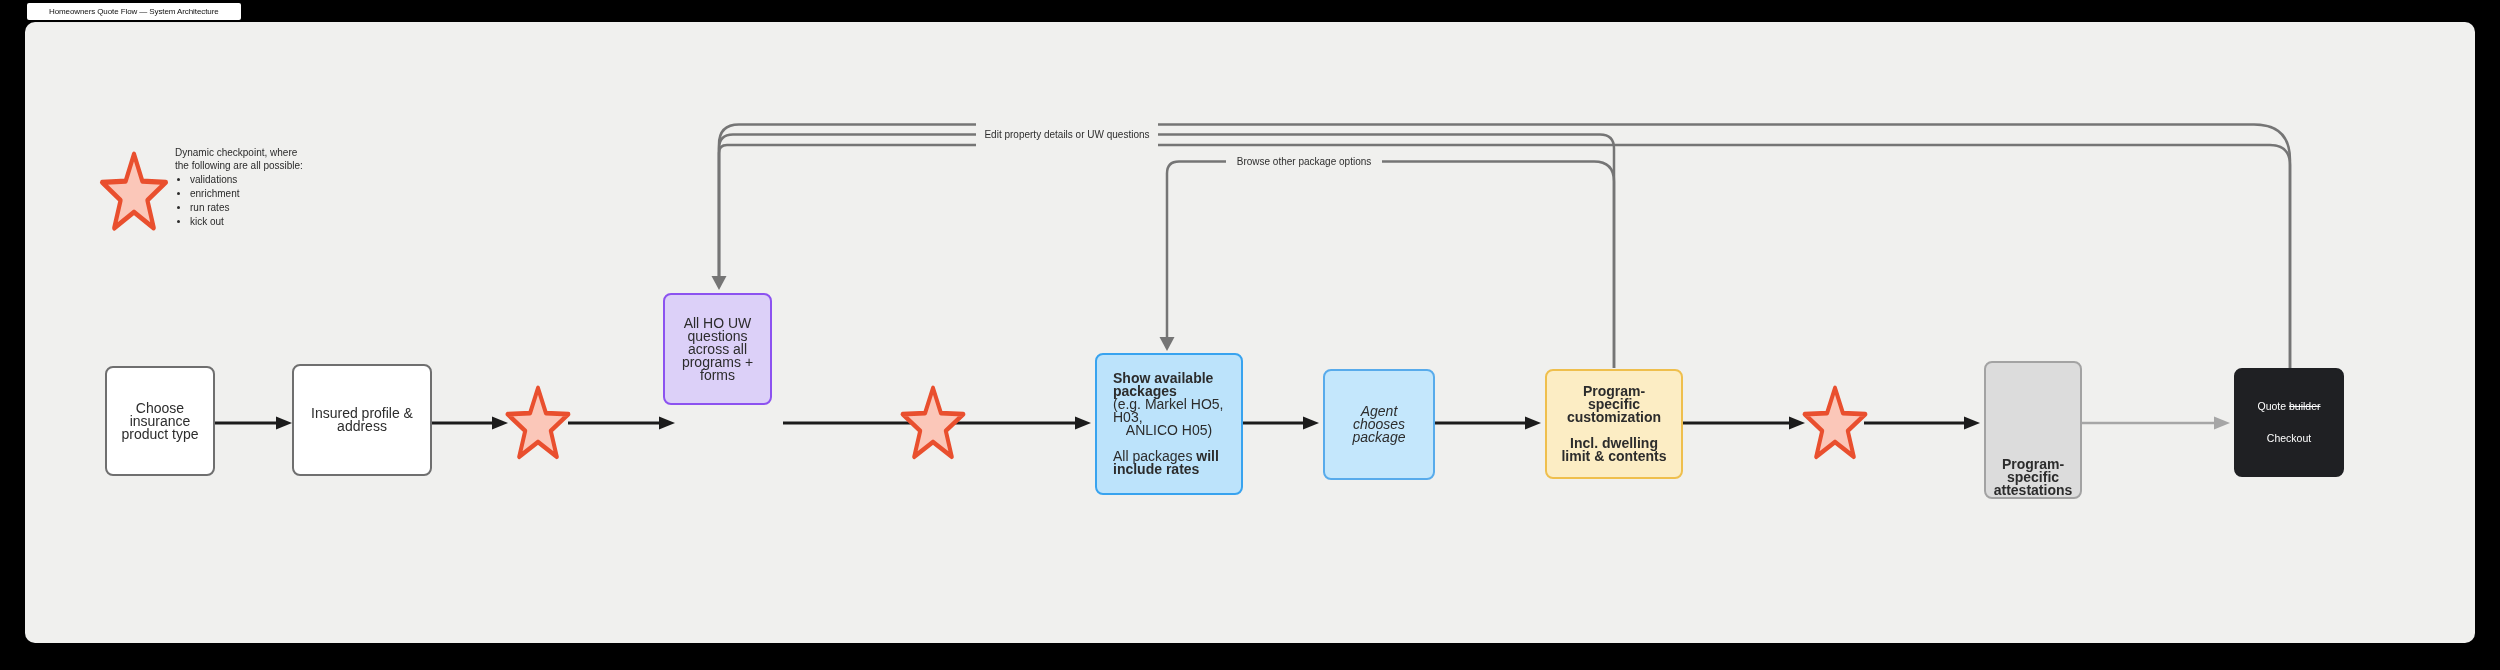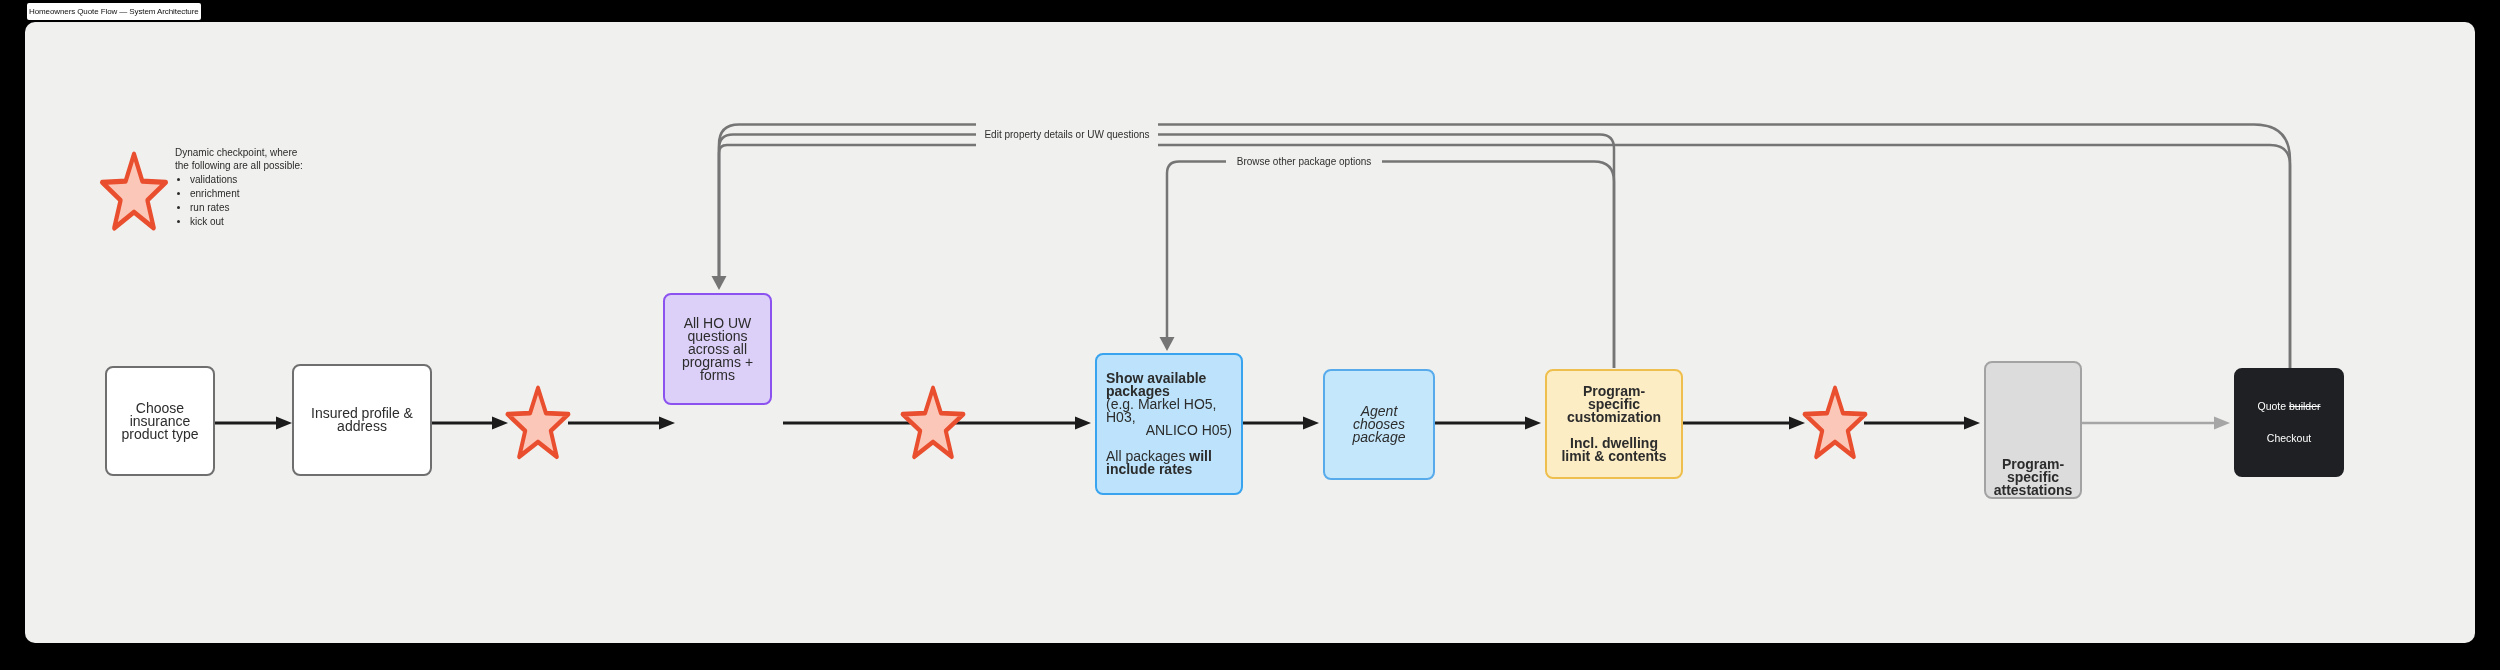--- a/index.html
+++ b/index.html
@@ -1,38 +1,38 @@
 <!DOCTYPE html>
 <html style="--page_bg: #000000; --canvas_bg: #F0F0EE; --star_fill: #FBC7B9; --star_stroke: #E94F2E; --purple_fill: #DCD0F8; --purple_stroke: #8C52F0; --green_fill: #D5F4DA; --green_stroke: #53C46A; --blue_fill: #BCE3FB; --blue_stroke: #38A3EF; --blue2_fill: #C4E7FC; --blue2_stroke: #58ABEB; --yellow_fill: #FCEDC4; --yellow_stroke: #EFBF4D; --gray_fill: #DCDCDC; --gray_stroke: #A3A3A3; --dark_fill: #1F2023; --arrow: #1B1B1B; --connector: #757575; --muted_arrow: #A6A6A6;"><head>
 <meta charset="utf-8">
 <style>
   html,body{margin:0;padding:0;background:#000;}
   .page{position:relative;width:2500px;height:670px;background:var(--page_bg,#000);
         font-family:"Liberation Sans",sans-serif;overflow:hidden;}
   .tab{position:absolute;left:27px;top:3px;height:17px;background:#fff;border-radius:2px;
-       box-shadow:0 1px 2px rgba(0,0,0,.5);display:flex;align-items:center;padding:0 2px;z-index:4;}
+       box-shadow:0 1px 2px rgba(0,0,0,.5);display:flex;align-items:center;padding:0 22px;z-index:4;}
   .tab span{font-size:8px;color:#111;letter-spacing:-0.1px;white-space:nowrap;}
   .canvas{position:absolute;left:25px;top:22px;width:2450px;height:621px;
           background:var(--canvas_bg,#F0F0EE);border-radius:10px;z-index:0;}
   svg.wires{position:absolute;left:0;top:0;z-index:1;}
   .fb{fill:none;stroke:var(--connector,#757575);stroke-width:2.5px;}
   .mainline{stroke:var(--arrow,#1B1B1B);stroke-width:3px;}
   .maintri{fill:var(--arrow,#1B1B1B);}
   .grayline{stroke:var(--muted_arrow,#A6A6A6);stroke-width:2.5px;}
   .graytri{fill:var(--muted_arrow,#A6A6A6);}
   .fbtri{fill:var(--connector,#757575);}
   .star{fill:var(--star_fill,#FBC7B9);stroke:var(--star_stroke,#E94F2E);stroke-width:5px;stroke-linejoin:round;}
   .node{position:absolute;box-sizing:border-box;border-radius:8px;display:flex;flex-direction:column;
         align-items:center;justify-content:center;text-align:center;z-index:2;
         font-size:14px;line-height:13px;color:#2C2C2C;}
   .node.white{background:#fff;border:2px solid #6F6F6F;}
   .node.purple{background:var(--purple_fill,#DCD0F8);border:2px solid var(--purple_stroke,#8C52F0);}
   .node.green{background:var(--green_fill,#D5F4DA);border:2px solid var(--green_stroke,#53C46A);}
   .node.blue1{background:var(--blue_fill,#BCE3FB);border:2px solid var(--blue_stroke,#38A3EF);
-              align-items:flex-end;text-align:left;padding:0 9px;}
+              align-items:center;text-align:left;padding:0 16px;}
   .node.blue2{background:var(--blue2_fill,#C4E7FC);border:2px solid var(--blue2_stroke,#58ABEB);font-style:italic;}
   .node.yellow{background:var(--yellow_fill,#FCEDC4);border:2px solid var(--yellow_stroke,#EFBF4D);font-weight:bold;padding:0 10px;align-items:flex-end;}
   .node.grayb{background:var(--gray_fill,#DCDCDC);border:2px solid var(--gray_stroke,#A3A3A3);font-weight:bold;padding:0 12px;justify-content:flex-end;}
   .node.dark{background:var(--dark_fill,#1F2023);border:2px solid var(--dark_fill,#1F2023);color:#fff;font-size:10.5px;}
   .node .pad{padding:0 8px;}
   .b{font-weight:bold;}
   .gap{height:13px;}
   .wire-label{position:absolute;z-index:3;background:var(--canvas_bg,#F0F0EE);
               display:flex;align-items:center;justify-content:center;
               font-size:10px;color:#2E2E2E;white-space:nowrap;}

